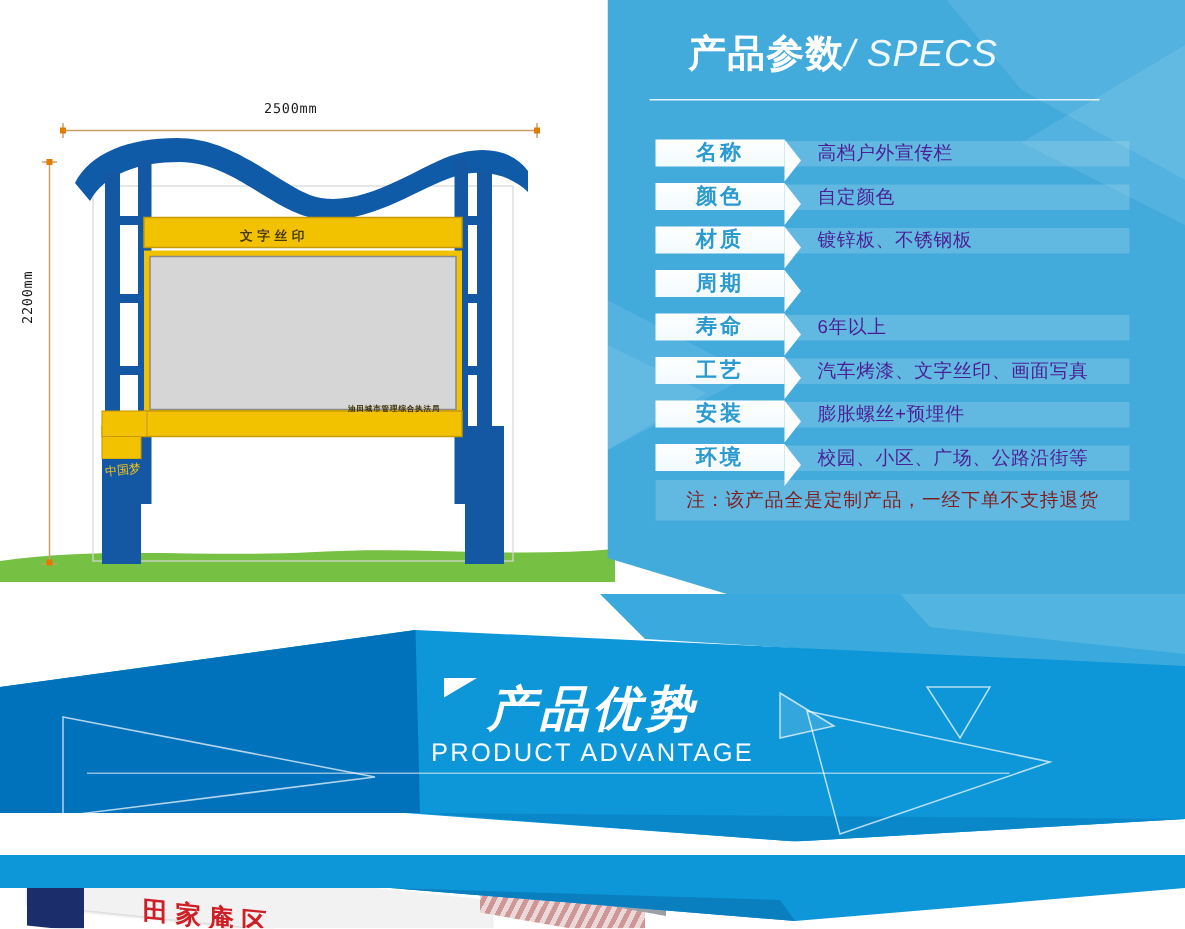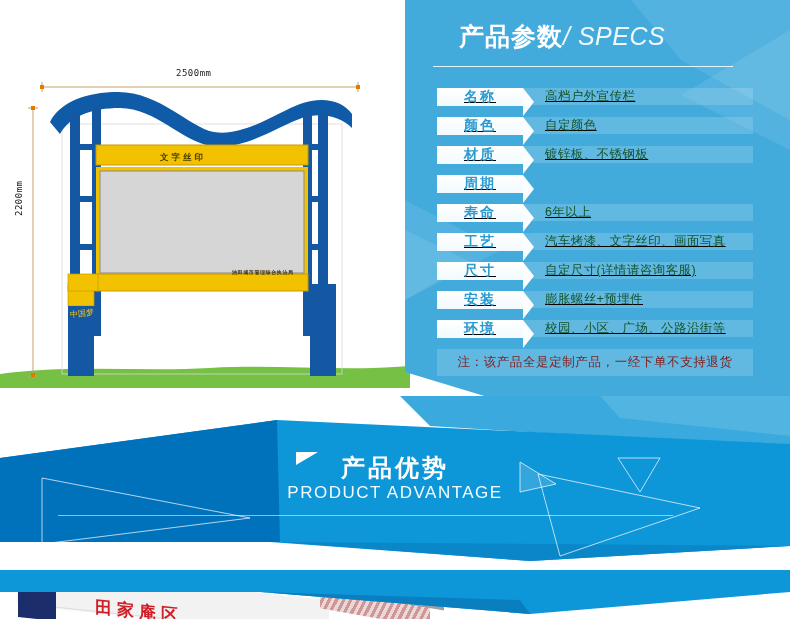--- a/index.html
+++ b/index.html
@@ -43,36 +43,36 @@
   .f4{left:0;top:0;width:409px;height:404px;background:rgba(0,0,0,.05);
       -webkit-clip-path:polygon(24px 230px,90px 262px,24px 300px);
       clip-path:polygon(24px 230px,90px 262px,24px 300px);}
 
   .specs-title{position:absolute;left:52px;top:24px;color:#ffffff;font-size:25px;line-height:1;white-space:nowrap;}
   .specs-title .cn{font-weight:bold;letter-spacing:1px;margin-left:26px;}
   .specs-title .en{font-weight:normal;opacity:.92;letter-spacing:.5px;font-style:italic;}
   .title-rule{position:absolute;left:52px;top:66px;width:300px;height:1px;background:rgba(255,255,255,.85);}
 
   .spec-table{position:absolute;left:56px;top:88px;width:316px;}
-  .spec-row{display:flex;height:28px;align-items:flex-start;margin-bottom:1px;text-decoration:underline;}
+  .spec-row{display:flex;height:28px;align-items:center;margin-bottom:1px;}
   .spec-label{
     position:relative;width:86px;flex:0 0 86px;
     background:linear-gradient(to bottom,#ffffff,#f2fafd);
     display:flex;align-items:center;justify-content:center;
     color:#2a9ad0;font-size:14px;font-weight:bold;letter-spacing:2px;
   }
   .spec-label::after{
     content:"";position:absolute;left:86px;top:0;width:0;height:0;
     border-top:14px solid transparent;border-bottom:14px solid transparent;
     border-left:11px solid #fbfdfe;
   }
   .spec-value{
     flex:1;background:rgba(255,255,255,.16);
     display:flex;align-items:center;
-    padding-left:22px;color:#14532d;font-size:12.5px;letter-spacing:.4px;
+    padding-left:22px;color:#4c1d95;font-size:12.5px;letter-spacing:.4px;
     white-space:nowrap;
   }
   .spec-note{
     margin-top:1px;height:27px;background:rgba(255,255,255,.16);
     display:flex;align-items:center;justify-content:center;
     color:#7f1d1d;font-size:12.5px;letter-spacing:.6px;
   }
 
   
   .adv{position:absolute;left:0;top:396px;width:790px;height:180px;}
@@ -83,21 +83,21 @@
   .adv-dark{background:#0072bc;
     clip-path:polygon(0px 62px,277px 24px,280px 146px,0px 146px);}
   .adv-dark2{background:#0a87c9;
     clip-path:polygon(280px 146px,790px 150px,530px 165px);}
   .adv-topright{background:#3aa9dd;
     clip-path:polygon(400px 0px,790px 0px,790px 52px,430px 30px);}
   .adv-topright2{background:#52b4e0;
     clip-path:polygon(600px 0px,790px 0px,790px 40px,620px 22px);}
 
   .adv-title{position:absolute;left:0;top:455px;width:790px;text-align:center;color:#ffffff;}
-  .adv-cn{font-size:24px;font-weight:bold;letter-spacing:3px;line-height:1.1;}
+  .adv-cn{font-size:32px;font-weight:bold;letter-spacing:3px;line-height:1.1;font-style:italic;}
   .adv-en{font-size:17px;letter-spacing:1.5px;margin-top:2px;opacity:.97;}
 
   .adv-arrow{position:absolute;left:296px;top:452px;width:0;height:0;
     border-top:13px solid #ffffff;border-right:22px solid transparent;}
   .line-rule{position:absolute;left:58px;top:515px;width:615px;height:1px;background:rgba(255,255,255,.55);}
 
   
   .photo-strip{position:absolute;left:0;top:570px;width:790px;height:49px;background:#ffffff;overflow:hidden;}
   .photo-blue{position:absolute;left:0;top:0;width:790px;height:49px;background:#0d96d8;
     clip-path:polygon(0px 0px,790px 0px,790px 22px,530px 44px,260px 22px,0px 22px);}
@@ -205,24 +205,20 @@
       </div>
       <div class="spec-row">
         <div class="spec-label">寿命</div>
         <div class="spec-value">6年以上</div>
       </div>
       <div class="spec-row">
         <div class="spec-label">工艺</div>
         <div class="spec-value">汽车烤漆、文字丝印、画面写真</div>
       </div>
       <div class="spec-row">
-        <div class="spec-label">尺寸</div>
-        <div class="spec-value">自定尺寸(详情请咨询客服)</div>
-      </div>
-      <div class="spec-row">
         <div class="spec-label">安装</div>
         <div class="spec-value">膨胀螺丝+预埋件</div>
       </div>
       <div class="spec-row">
         <div class="spec-label">环境</div>
         <div class="spec-value">校园、小区、广场、公路沿街等</div>
       </div>
       <div class="spec-note">注：该产品全是定制产品，一经下单不支持退货</div>
     </div>
   </div>

